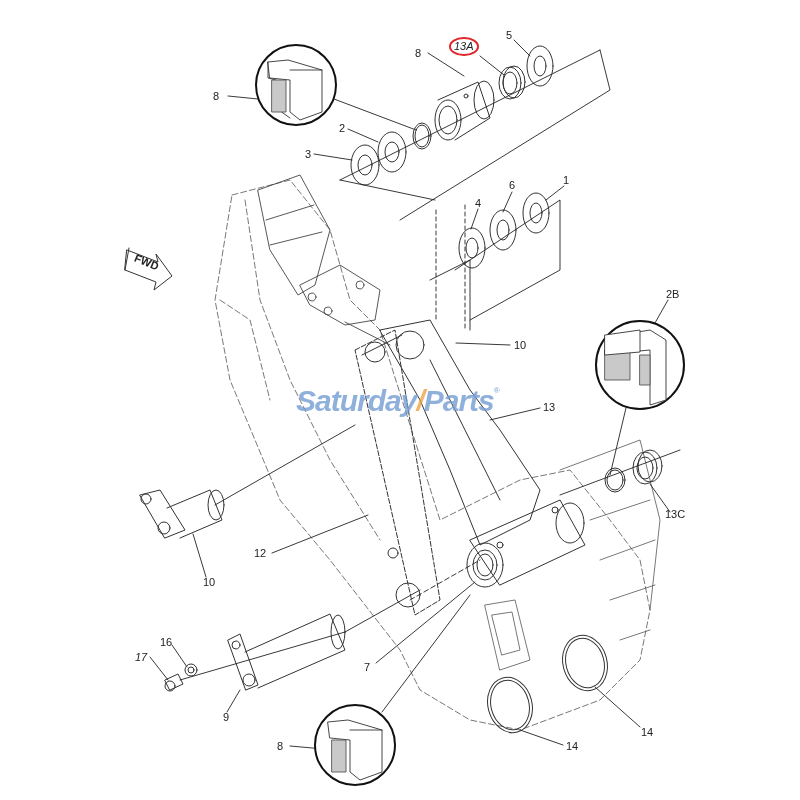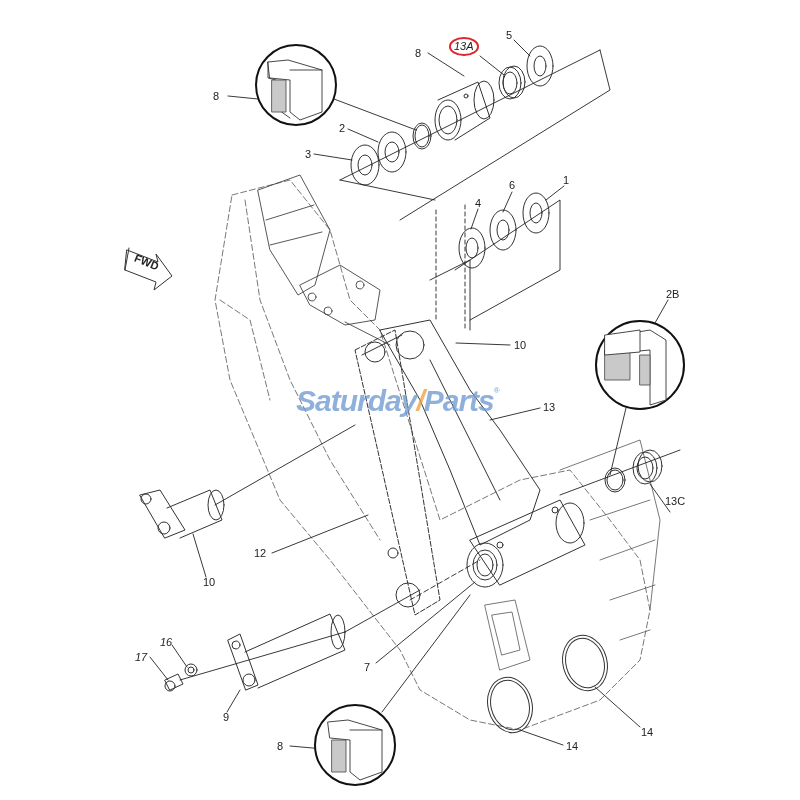--- a/index.html
+++ b/index.html
@@ -215,24 +215,24 @@
 <div class="callout" style="left:506px; top:30px;">5</div>
 <div class="callout" style="left:213px; top:91px;">8</div>
 <div class="callout" style="left:339px; top:123px;">2</div>
 <div class="callout" style="left:305px; top:149px;">3</div>
 <div class="callout" style="left:475px; top:198px;">4</div>
 <div class="callout" style="left:509px; top:180px;">6</div>
 <div class="callout" style="left:563px; top:175px;">1</div>
 <div class="callout" style="left:666px; top:289px;">2B</div>
 <div class="callout" style="left:514px; top:340px;">10</div>
 <div class="callout" style="left:543px; top:402px;">13</div>
-<div class="callout" style="left:665px; top:496px;text-align:right;">13C</div>
+<div class="callout" style="left:665px; top:509px;text-align:right;">13C</div>
 <div class="callout" style="left:254px; top:548px;">12</div>
 <div class="callout" style="left:203px; top:577px;">10</div>
-<div class="callout" style="left:160px; top:637px;font-style:italic;">16</div>
+<div class="callout" style="left:160px; top:637px;">16</div>
 <div class="callout" style="left:135px; top:652px;font-style:italic;">17</div>
 <div class="callout" style="left:364px; top:662px;">7</div>
 <div class="callout" style="left:223px; top:712px;">9</div>
 <div class="callout" style="left:641px; top:727px;">14</div>
 <div class="callout" style="left:566px; top:741px;">14</div>
 <div class="callout" style="left:277px; top:741px;">8</div>
 
 <div class="watermark">
   <span>Saturday</span><span style="color:#f0a040;">/</span><span>Parts</span><span class="reg">®</span>
 </div>

